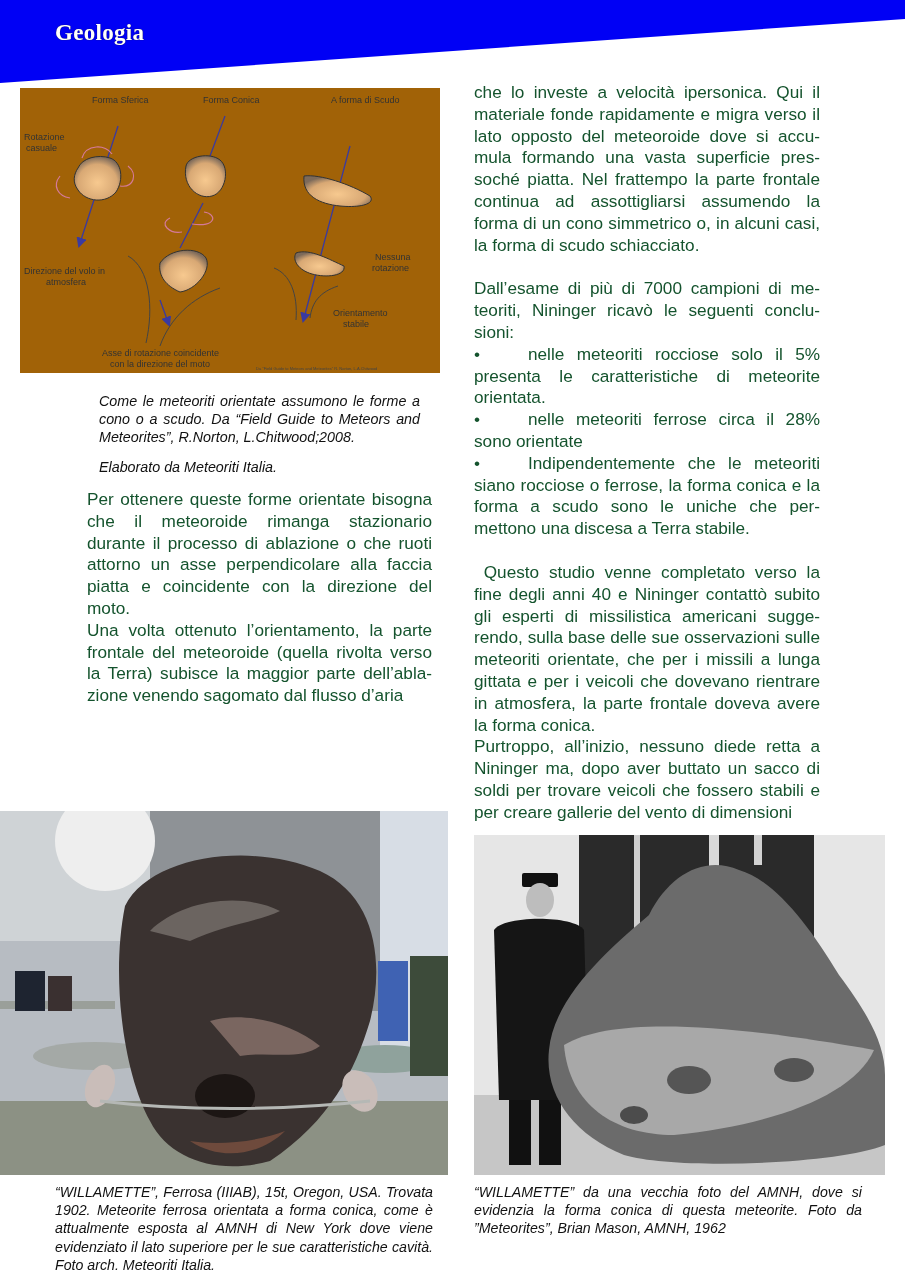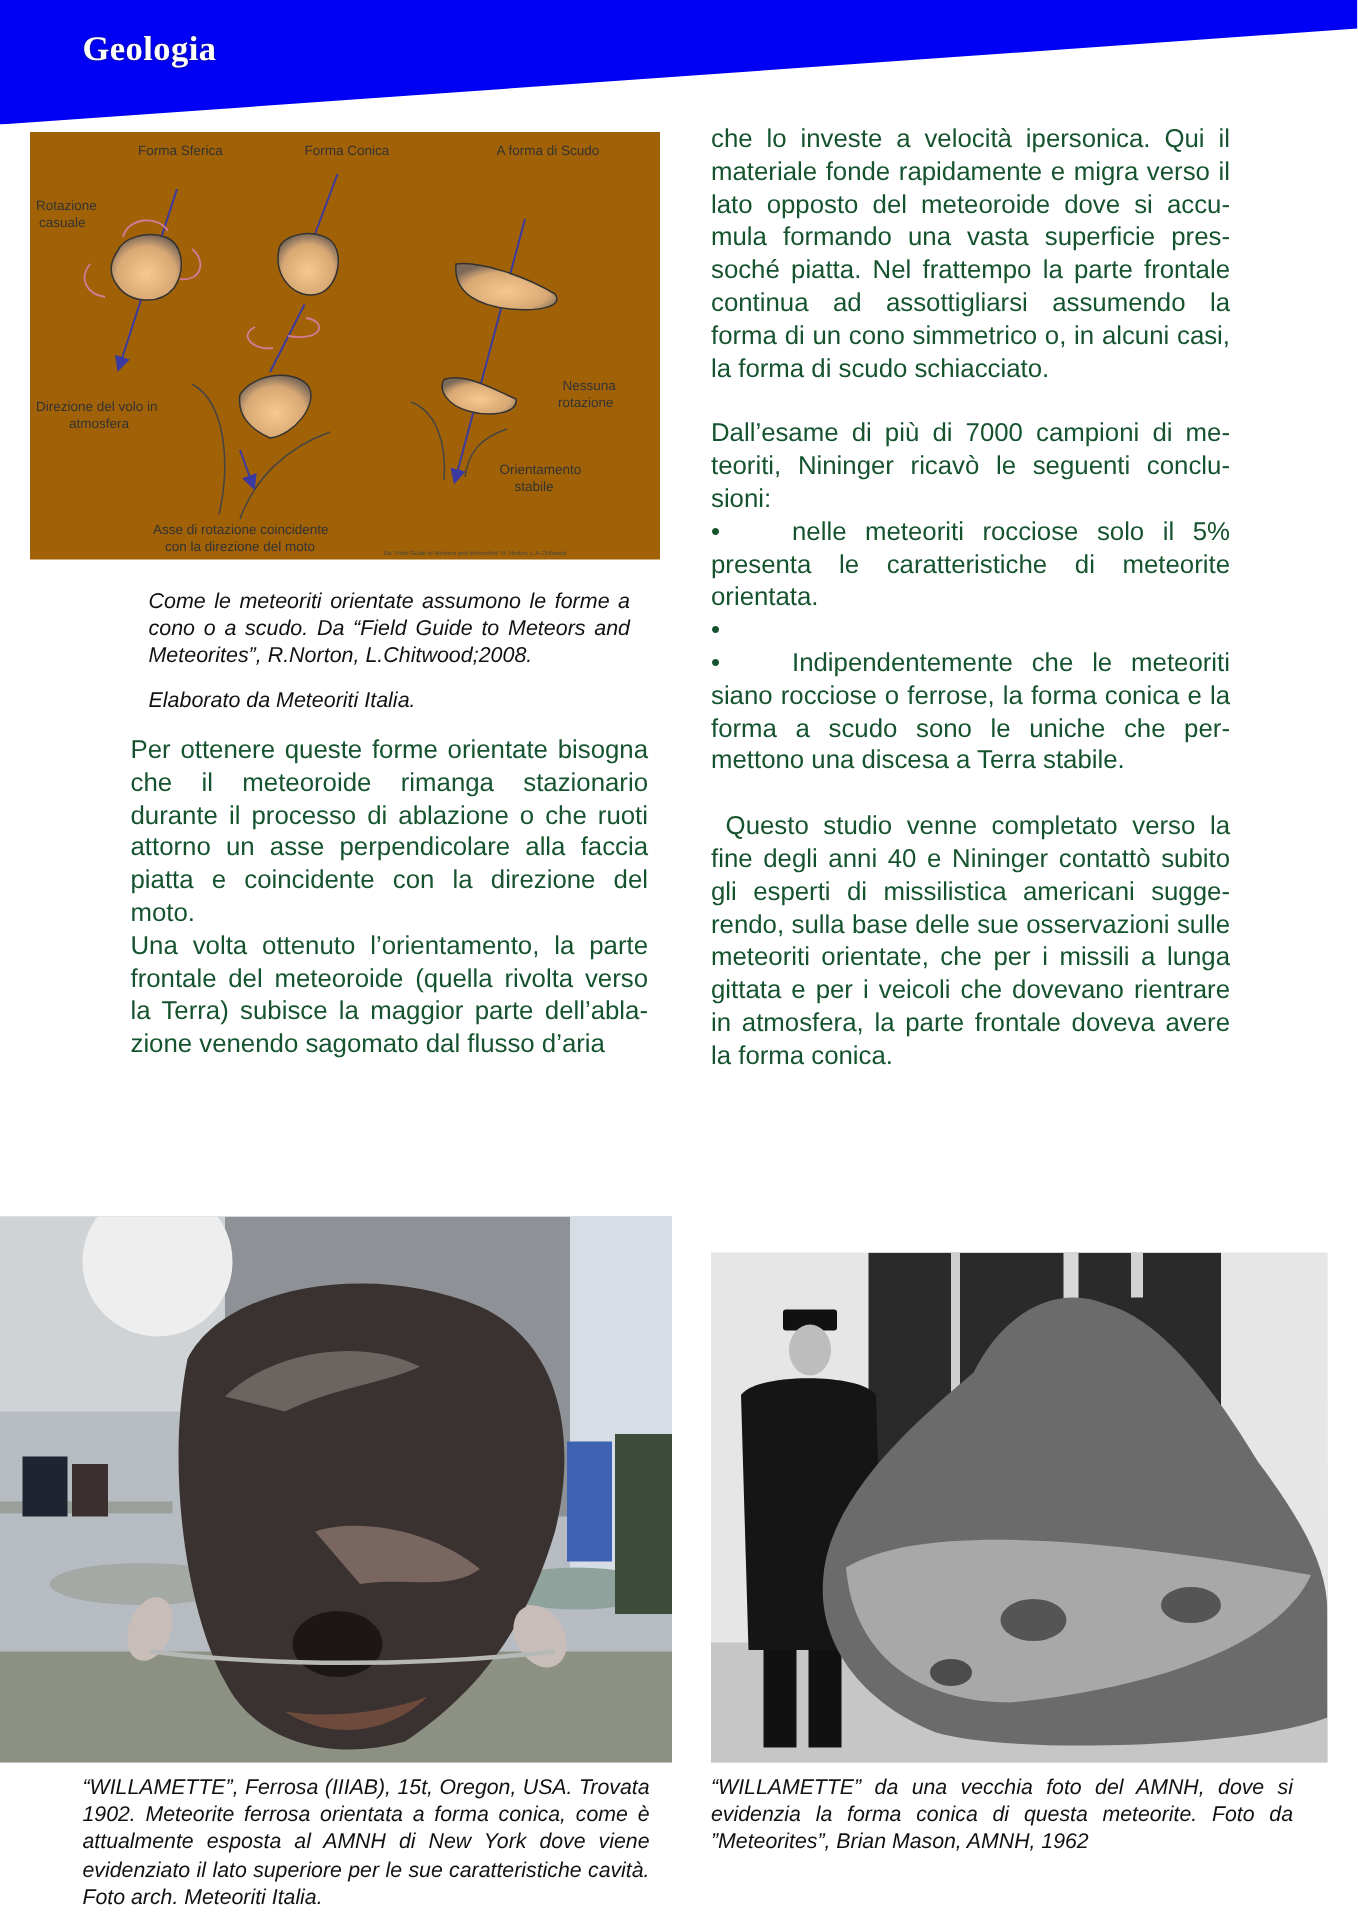--- a/index.html
+++ b/index.html
@@ -133,26 +133,28 @@
   <p>che lo investe a velocità ipersonica. Qui il materiale fonde rapidamente e migra verso il lato opposto del meteoroide dove si accu­mula formando una vasta superficie pres­soché piatta. Nel frattempo la parte fron­tale continua ad assottigliarsi  assumendo la forma di un cono simmetrico o, in alcuni casi, la forma di scudo schiacciato.</p>
   <div class="gap"></div>
   <p>Dall’esame di più di 7000 campioni di me­teoriti, Nininger ricavò le seguenti conclu­sioni:</p>
   <div class="bullet">
     <span class="dot">•</span>
   </div>
   <p style="margin-top:-21.8px; text-indent:54px;">nelle  meteoriti rocciose solo il 5% presenta le caratteristiche di meteorite orientata.</p>
   <div class="bullet">
     <span class="dot">•</span>
   </div>
+  <p style="margin-top:-21.8px; text-indent:54px;">nelle meteoriti ferrose circa il 28% sono orientate</p>
   <div class="bullet">
     <span class="dot">•</span>
   </div>
   <p style="margin-top:-21.8px; text-indent:54px;">Indipendentemente che le meteoriti siano rocciose o ferrose, la forma conica e la forma a scudo sono le uniche che per­mettono una discesa a Terra stabile.</p>
   <div class="gap"></div>
   <p style="white-space:pre-wrap;"> Questo studio venne completato verso la fine degli anni 40 e Nininger contattò subito gli esperti di missilistica americani sugge­rendo, sulla base delle sue osservazioni sulle meteoriti orientate, che per i missili a lunga gittata e per i veicoli che dovevano rientrare in atmosfera, la parte frontale do­veva avere la forma conica.</p>
+  <p>Purtroppo, all’inizio, nessuno diede retta a Nininger ma, dopo aver buttato un sacco di soldi per trovare veicoli che fossero stabili e per creare gallerie del vento di dimensioni</p>
 </div>
 
 <div class="photo photo-left">
   <svg viewBox="0 0 448 364" preserveAspectRatio="none" xmlns="http://www.w3.org/2000/svg">
     <rect x="0" y="0" width="448" height="364" fill="#b7bcc2"></rect>
     <rect x="150" y="0" width="230" height="200" fill="#8e9296"></rect>
     <rect x="380" y="0" width="68" height="240" fill="#d7dde5"></rect>
     <rect x="0" y="0" width="150" height="130" fill="#cfd3d6"></rect>
     <circle cx="105" cy="30" r="50" fill="#eeeeee"></circle>
     <rect x="0" y="190" width="115" height="8" fill="#9a9f9a"></rect>

